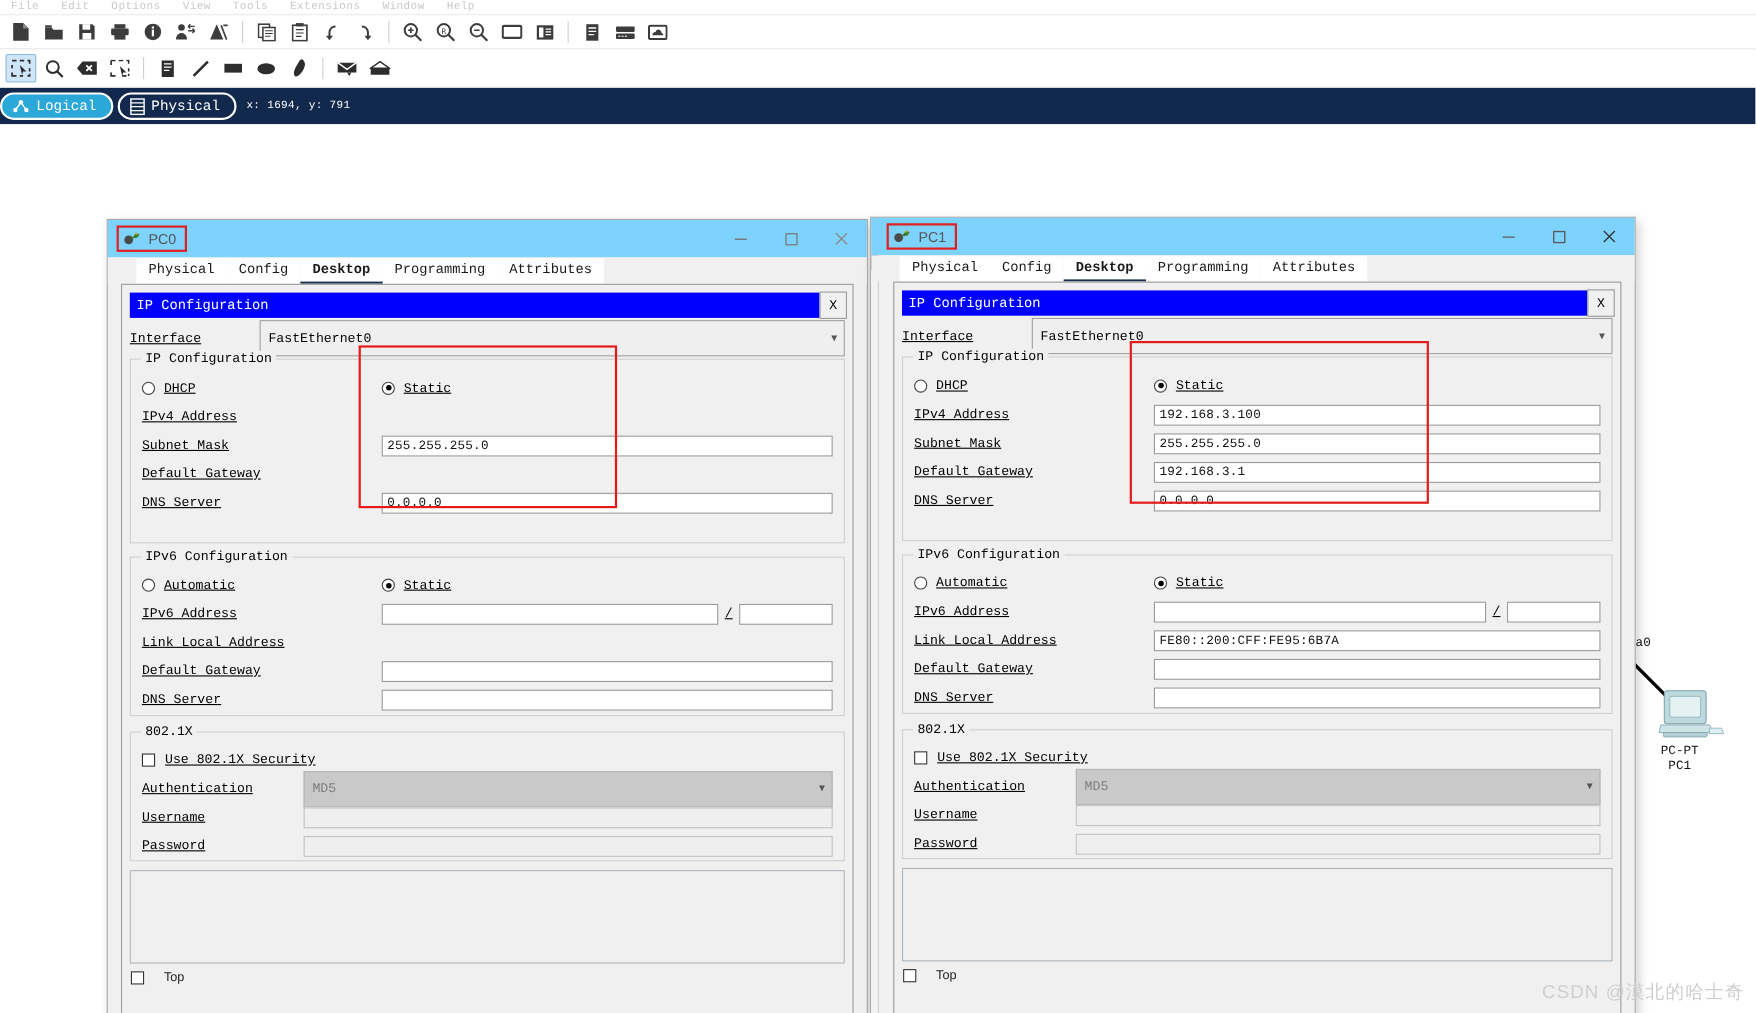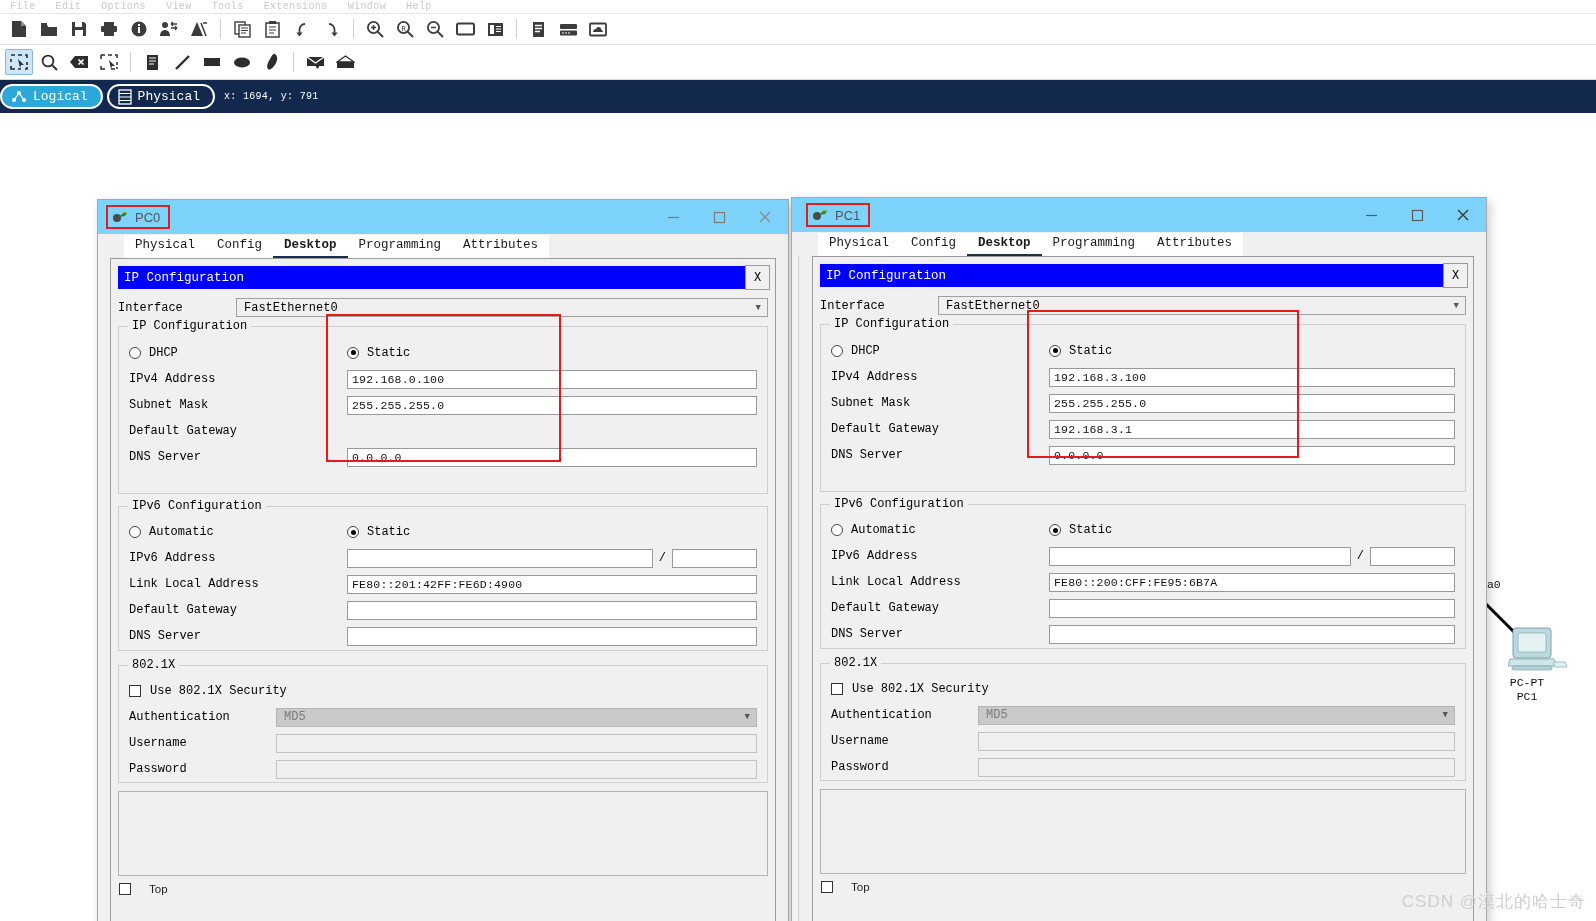--- a/index.html
+++ b/index.html
@@ -112,24 +112,25 @@
     position:absolute; right:-1px; top:-1px; width:25px; height:25px;
     background:#f0f0f0; color:#000; border:1px solid #9a9a9a;
     display:flex; align-items:center; justify-content:center;
     font-family:"Liberation Mono", monospace; font-size:12px;
   }
 
   .row { display:flex; align-items:center; height:25px; }
   .lbl {
     font-family:"Liberation Mono", monospace; font-size:12px; color:#000;
     white-space:nowrap;
+    text-decoration:underline;
   }
 
   .combo {
-    flex:1; height:19px; background:#efefef; border:1px solid #a0a0a0;
+    flex:1; height:33px; background:#efefef; border:1px solid #a0a0a0;
     display:flex; align-items:center; justify-content:space-between;
     padding:0 6px 0 7px;
     font-family:"Liberation Mono", monospace; font-size:12px; color:#000;
   }
   .combo.disabled { background:#c9c9c9; border-color:#b5b5b5; color:#7d7d7d; }
   .chev { color:#555; font-size:9px; }
 
   .group {
     border:1px solid #cfcfcf; margin:6px 7px 0 7px; position:relative;
     padding:12px 10px 10px 10px;
@@ -510,21 +511,20 @@
               <span class="lbl">DHCP</span>
             </div>
             <div style="display:flex; align-items:center; gap:8px;">
               <span class="radio on"></span>
               <span class="lbl">Static</span>
             </div>
           </div>
 
           <div class="row" style="height:26px;">
             <span class="lbl" style="width:218px;">IPv4 Address</span>
-            <div class="tf" style="flex:1;">192.168.0.100</div>
           </div>
           <div class="row" style="height:26px;">
             <span class="lbl" style="width:218px;">Subnet Mask</span>
             <div class="tf" style="flex:1;">255.255.255.0</div>
           </div>
           <div class="row" style="height:26px;">
             <span class="lbl" style="width:218px;">Default Gateway</span>
           </div>
           <div class="row" style="height:26px;">
             <span class="lbl" style="width:218px;">DNS Server</span>
@@ -547,21 +547,20 @@
           </div>
 
           <div class="row" style="height:26px;">
             <span class="lbl" style="width:218px;">IPv6 Address</span>
             <div class="tf" style="flex:1;"></div>
             <span class="lbl" style="padding:0 6px;">/</span>
             <div class="tf" style="width:85px;"></div>
           </div>
           <div class="row" style="height:26px;">
             <span class="lbl" style="width:218px;">Link Local Address</span>
-            <div class="tf" style="flex:1;">FE80::201:42FF:FE6D:4900</div>
           </div>
           <div class="row" style="height:26px;">
             <span class="lbl" style="width:218px;">Default Gateway</span>
             <div class="tf" style="flex:1;"></div>
           </div>
           <div class="row" style="height:26px;">
             <span class="lbl" style="width:218px;">DNS Server</span>
             <div class="tf" style="flex:1;"></div>
           </div>
         </div>

